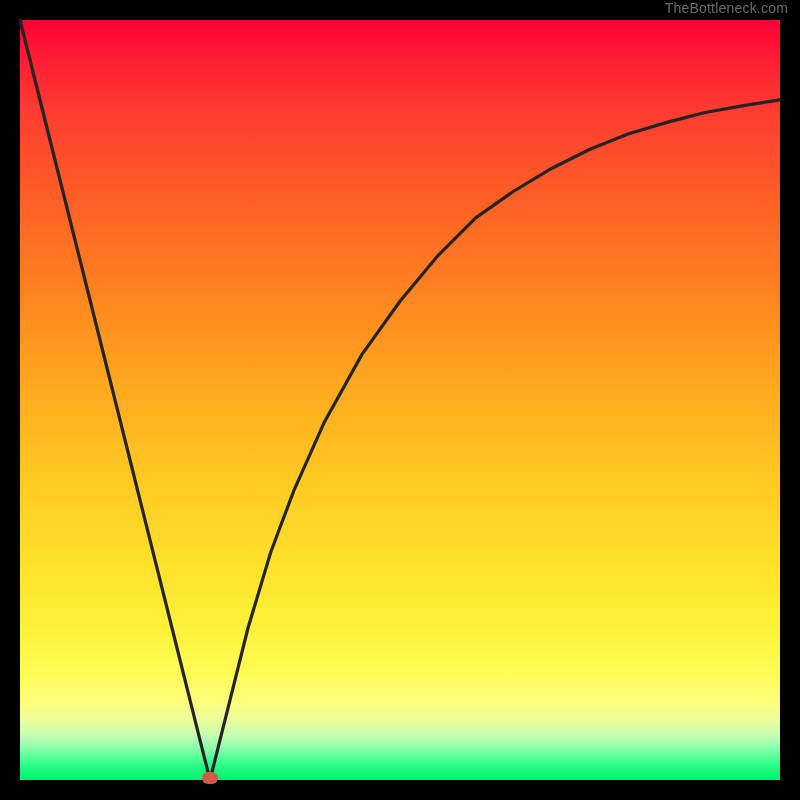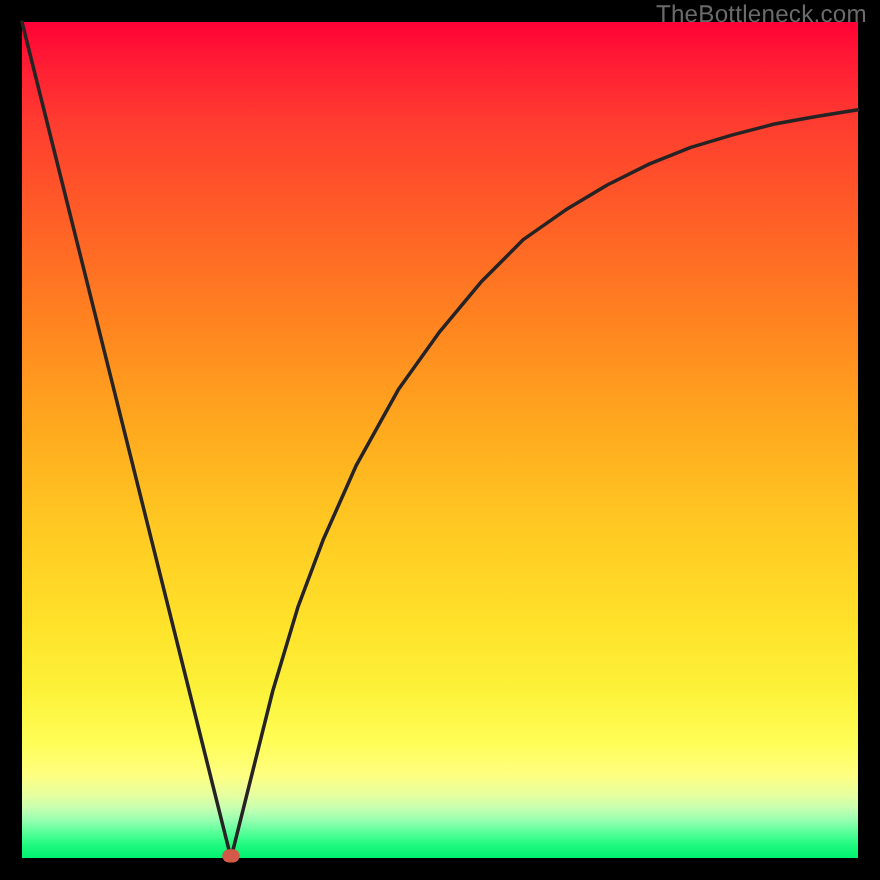--- a/index.html
+++ b/index.html
@@ -15,21 +15,21 @@
     position: relative;
     width: 800px;
     height: 800px;
     background: #000;
   }
   .watermark {
     position: absolute;
     top: 0;
     right: 12px;
     color: #6a6b6a;
-    font-size: 22px;
+    font-size: 14px;
     font-weight: 500;
     z-index: 10;
     letter-spacing: 0.2px;
   }
   .plot-area {
     position: absolute;
     left: 20px;
     top: 20px;
     width: 760px;
     height: 760px;

